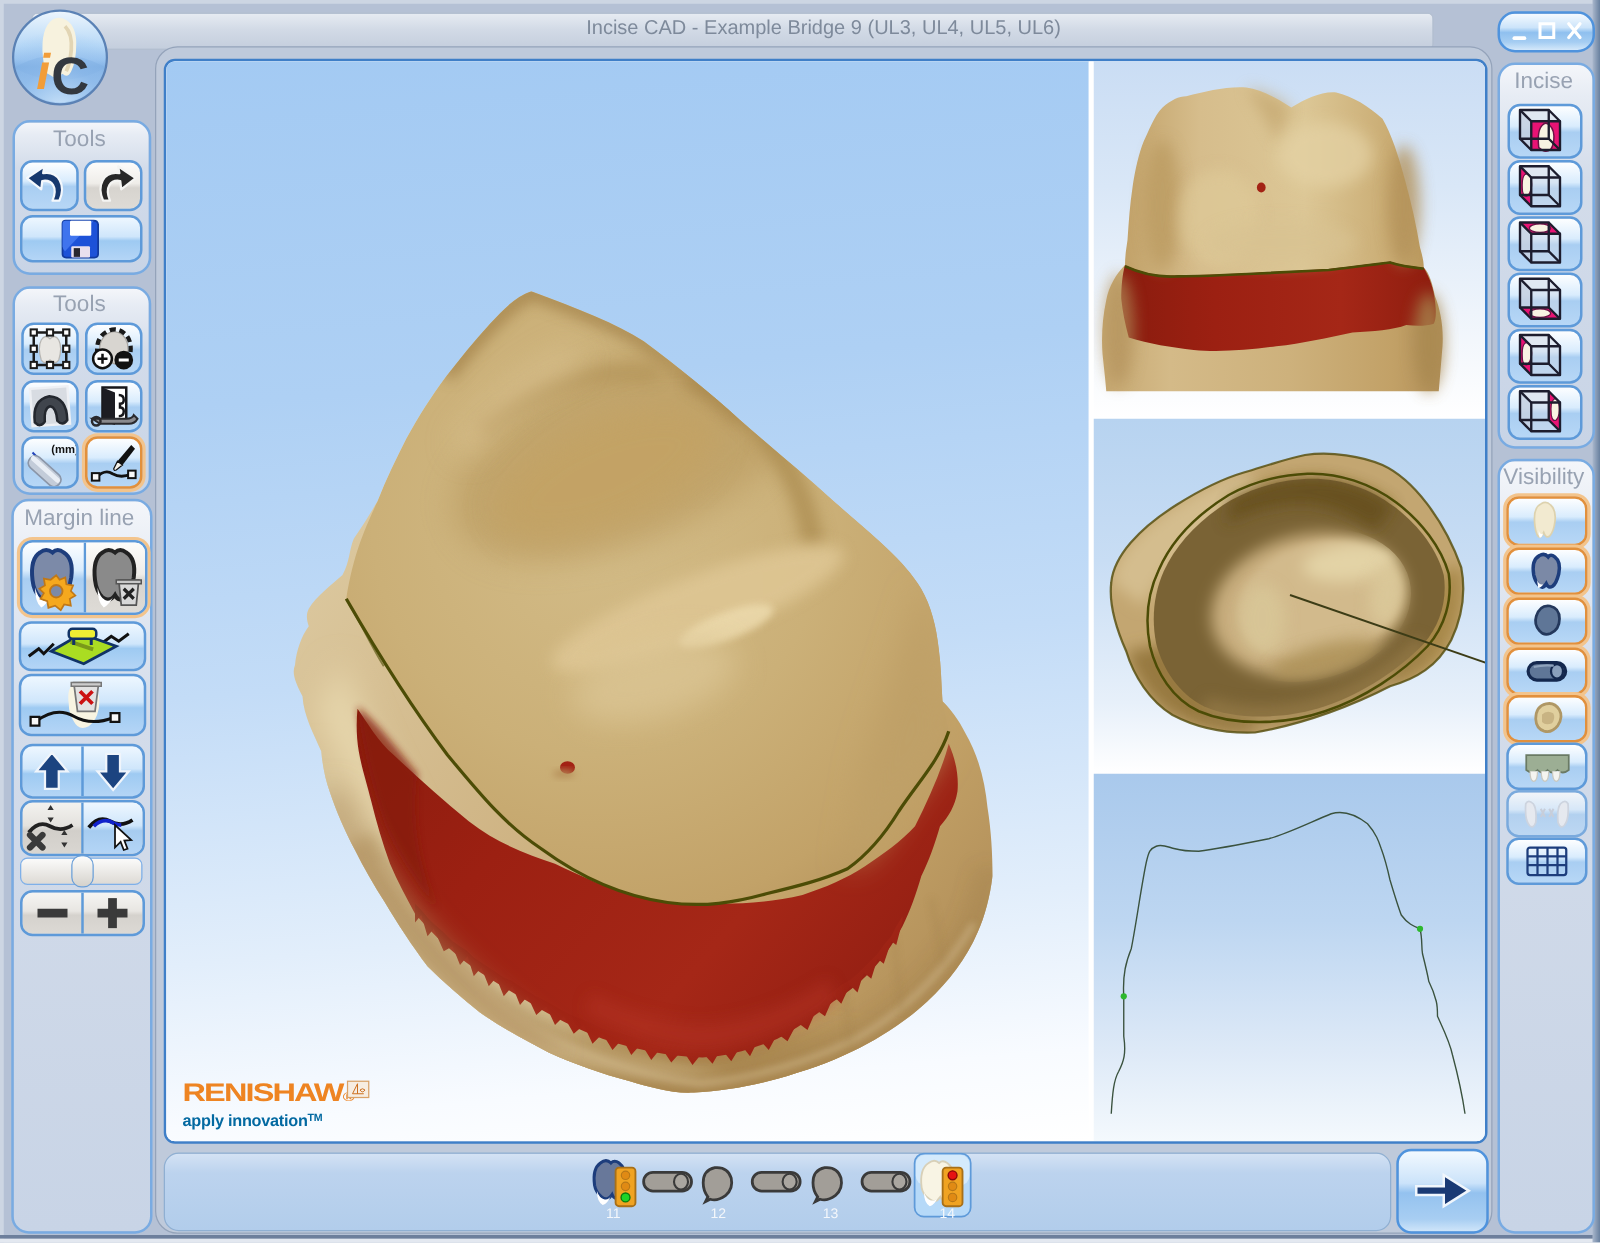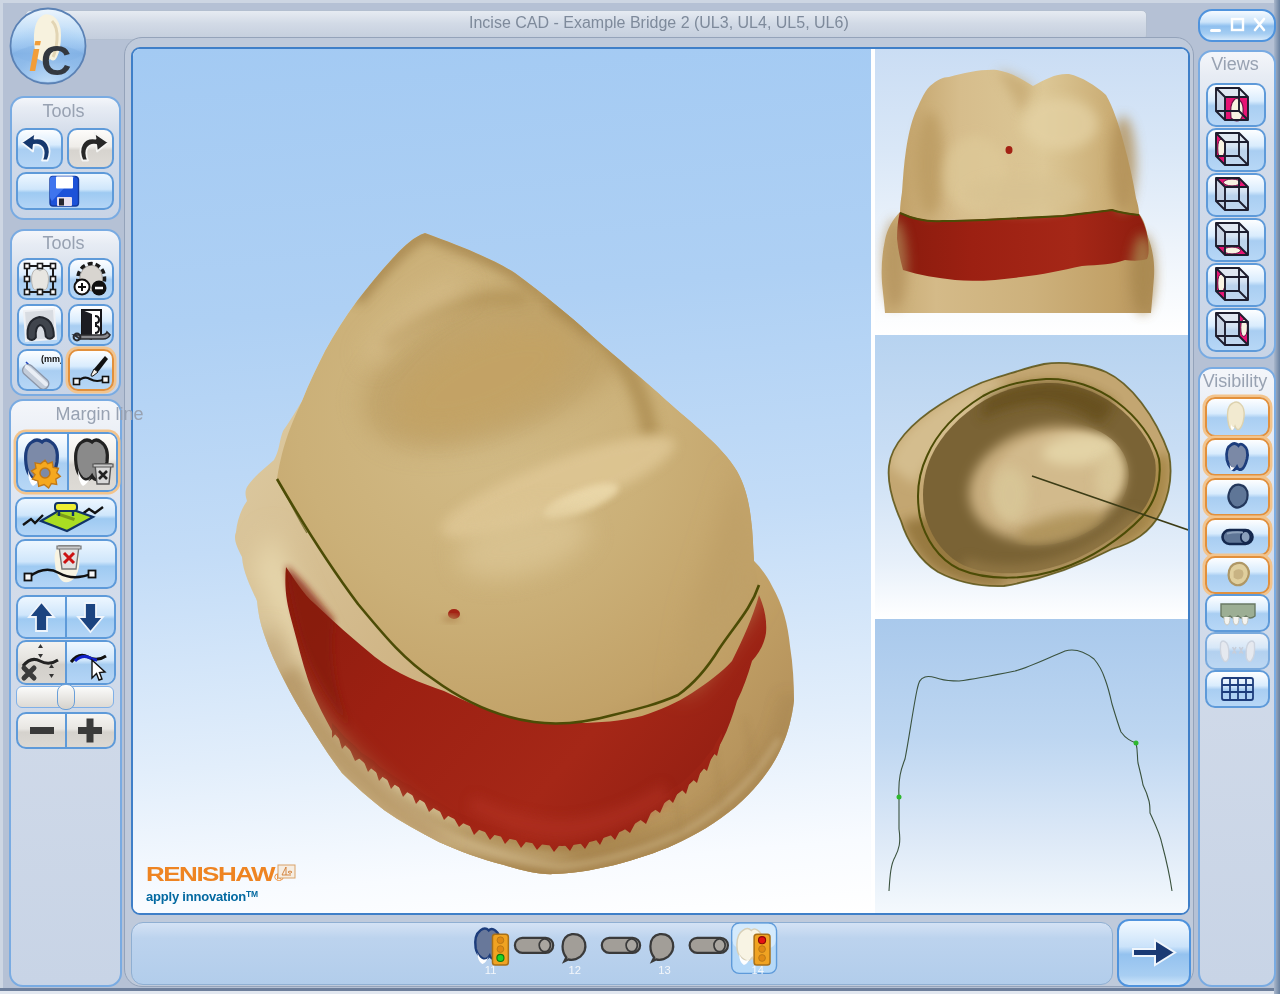--- a/index.html
+++ b/index.html
@@ -23,21 +23,21 @@
 
 <div class="abs" style="left:0;top:0;width:1280px;height:3px;background:#cdd6e3;"></div>
 <div class="abs" style="left:0;top:0;width:3px;height:994px;background:#cdd6e3;"></div>
 <div class="abs" style="left:0;top:988px;width:1280px;height:3px;background:#6d7f9c;"></div>
 <div class="abs" style="left:0;top:991px;width:1280px;height:3px;background:#e3e8f0;"></div>
 <div class="abs" style="left:1274px;top:0;width:6px;height:994px;background:linear-gradient(90deg,#a9b7cc,#68809f);"></div>
 
 <div class="abs" style="left:25px;top:10px;width:1120px;height:28px;border-radius:5px;
   background:linear-gradient(180deg,#e6ebf2 0%,#d2dae6 45%,#c4cedd 100%);
   border:1px solid #b3bfd0;"></div>
-<div class="abs" style="left:469px;top:14px;font-size:16px;color:#7e8a9b;">Incise CAD - Example Bridge 2 (UL3, UL4, UL5, UL6)</div>
+<div class="abs" style="left:469px;top:14px;font-size:16px;color:#7e8a9b;">Incise CAD - Example Bridge 9 (UL3, UL4, UL5, UL6)</div>
 
 <div class="abs" style="left:1198px;top:9px;width:74px;height:29px;border-radius:14px;
   border:2px solid #4f93dd;background:linear-gradient(180deg,#f5faff 0%,#cce4fa 38%,#8fc0ef 52%,#a5cdf2 78%,#d4e8fa 100%);">
   <svg class="icon" viewBox="0 0 74 29">
     <rect x="10" y="18" width="11" height="3" rx="1.5" fill="#fff"></rect>
     <rect x="32" y="8" width="11" height="11" fill="none" stroke="#fff" stroke-width="2.4"></rect>
     <path d="M55 8 L64 19 M64 8 L55 19" stroke="#fff" stroke-width="2.6" stroke-linecap="round"></path>
   </svg>
 </div>
 
@@ -422,21 +422,21 @@
     <svg class="icon" viewBox="0 0 42 38">
 <path d="M24,18 L35,5 L38,8 L28,21 Z" fill="#111"></path>
 <path d="M24,18 L28,21 L23,25 Q21,26 21,24 Z" fill="#f4f0e8" stroke="#111" stroke-width="1"></path>
 <path d="M7,31 Q14,24 20,28 Q27,32 35,28" fill="none" stroke="#111" stroke-width="2.2"></path>
 <rect x="3.5" y="27.5" width="6" height="6" fill="#f8f8f8" stroke="#111" stroke-width="1.6"></rect>
 <rect x="32.5" y="25.5" width="6" height="6" fill="#f8f8f8" stroke="#111" stroke-width="1.6"></rect>
 </svg>
   </div>
 
 <div class="panel" style="left:9px;top:399px;width:109px;height:584px;"></div>
-<div class="ptitle" style="left:9px;top:404px;width:109px;margin-left:36px;">Margin line</div>
+<div class="ptitle" style="left:9px;top:404px;width:109px;">Margin line</div>
 <div class="abs sel" id="mgroup" style="left:16px;top:432px;width:98px;height:56px;border-radius:10px;border:2px solid #5e9ad9;overflow:hidden;background:linear-gradient(180deg,#fdfeff 0%,#d9ecfd 40%,#a9cef2 52%,#b7d7f6 100%);">
   <div class="abs" style="left:49px;top:0;width:2px;height:56px;background:#5e9ad9;"></div>
   <div class="abs" id="m1" style="left:0;top:0;width:49px;height:56px;">
       <svg class="icon" viewBox="0 0 49 56">
 <path d="M8,30 Q6,13 14,8 Q19,4 24,8 Q28,4 33,8 Q41,13 39,28 Q37,40 32,44 Q27,48 24,42 Q20,48 14,44 Q9,39 8,30 Z" fill="#7c8aa8" stroke="#1d3d7c" stroke-width="3.2"></path>
 <path d="M10,36 Q12,44 16,46 Q20,48 23,43 Q19,50 15,52 Q10,48 10,36 Z" fill="#fff"></path>
 <g transform="translate(27,37)">
 <path d="M0,-12 L3,-8 L8,-10 L9,-4 L15,-3 L13,2 L17,6 L12,9 L13,15 L7,14 L4,19 L-1,15 L-7,17 L-8,11 L-14,9 L-11,4 L-15,0 L-10,-3 L-11,-9 L-5,-8 Z" fill="#f5a81e" stroke="#c07818" stroke-width="1.5" transform="scale(0.9)"></path>
 <circle cx="0" cy="2" r="5" fill="#7c8aa8" stroke="#c07818" stroke-width="1.5"></circle>
 </g>
@@ -514,21 +514,21 @@
 <div class="abs" id="mpm" style="left:16px;top:712px;width:96px;height:33px;border-radius:10px;border:2px solid #5e9ad9;overflow:hidden;background:linear-gradient(180deg,#f6f5f3 0%,#e8e6e2 45%,#d5d2cd 55%,#dcd9d4 100%);">
   <div class="abs" style="left:47px;top:0;width:2px;height:33px;background:#5e9ad9;"></div>
   <svg class="icon" viewBox="0 0 96 33">
     <rect x="12" y="13" width="24" height="7" fill="#3a3a3a"></rect>
     <rect x="60" y="13" width="24" height="7" fill="#3a3a3a"></rect>
     <rect x="68.5" y="4.5" width="7" height="24" fill="#3a3a3a"></rect>
   </svg>
 </div>
 
 <div class="panel" style="left:1198px;top:50px;width:74px;height:305px;"></div>
-<div class="ptitle" style="left:1198px;top:54px;width:74px;">Views</div>
+<div class="ptitle" style="left:1198px;top:54px;width:74px;">Incise</div>
 <div class="btn" id="v1" style="left:1206px;top:83px;width:56px;height:40px;">
     <svg class="icon" viewBox="0 0 56 40">
       <path d="M8,3 L31,3 L40,12 L17,12 Z" fill="#dde4ee" opacity="0.85"></path>
       <path d="M8,3 L17,12 L17,35 L8,26 Z" fill="#c6d0e0" opacity="0.85"></path>
       <path d="M17,12 L40,12 L40,35 L17,35 Z" fill="#d2dae6" opacity="0.45"></path>
       <path d="M17,12 L40,12 L40,35 L17,35 Z" fill="#e81374"></path>
       <path d="M23,33 Q21.5,19 26,15 Q28.5,12 31.5,15 Q36,19 35,28 Q34,33 32.5,34.5 Q28,38 23,33 Z" fill="#f8f3e2" stroke="#6a1245" stroke-width="1.2"></path>
       <g fill="none" stroke="#1d1d2e" stroke-width="1.9" stroke-linejoin="round">
         <rect x="17" y="12" width="23" height="23"></rect>
         <rect x="8" y="3" width="23" height="23"></rect>

